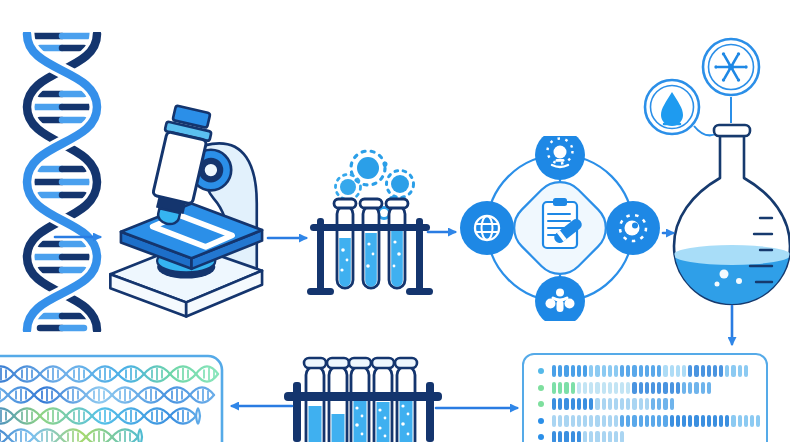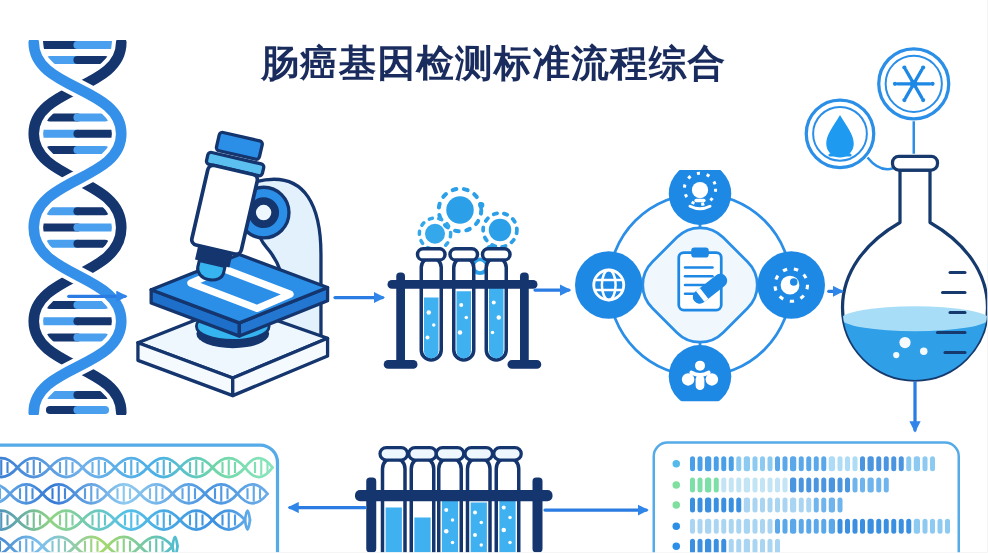--- a/index.html
+++ b/index.html
@@ -19,21 +19,20 @@
   .report-row{display:flex;align-items:center;height:16.5px;}
   .row-dot{width:6px;height:6px;border-radius:50%;margin-right:8px;flex:0 0 auto;}
   .seq-bar{width:4.2px;height:12px;border-radius:2px;margin-right:2px;flex:0 0 auto;}
   svg{display:block;}
 </style>
 </head>
 <body>
 
 <div class="stage">
 
-  <div class="page-title">肠癌基因检测标准流程综合</div>
 
   <svg class="abs" style="left:2px;top:32px;" width="126" height="300" viewBox="0 0 126 300">
     <g stroke-linecap="round">
 
       <g stroke-width="6.5">
         <line x1="32" y1="4" x2="60" y2="4" stroke="#14356e"></line>
           <line x1="60" y1="4" x2="88" y2="4" stroke="#4aa0ee"></line>
         <line x1="38" y1="16" x2="60" y2="16" stroke="#4aa0ee"></line>
           <line x1="60" y1="16" x2="82" y2="16" stroke="#14356e"></line>
         <line x1="38" y1="62" x2="60" y2="62" stroke="#14356e"></line>

